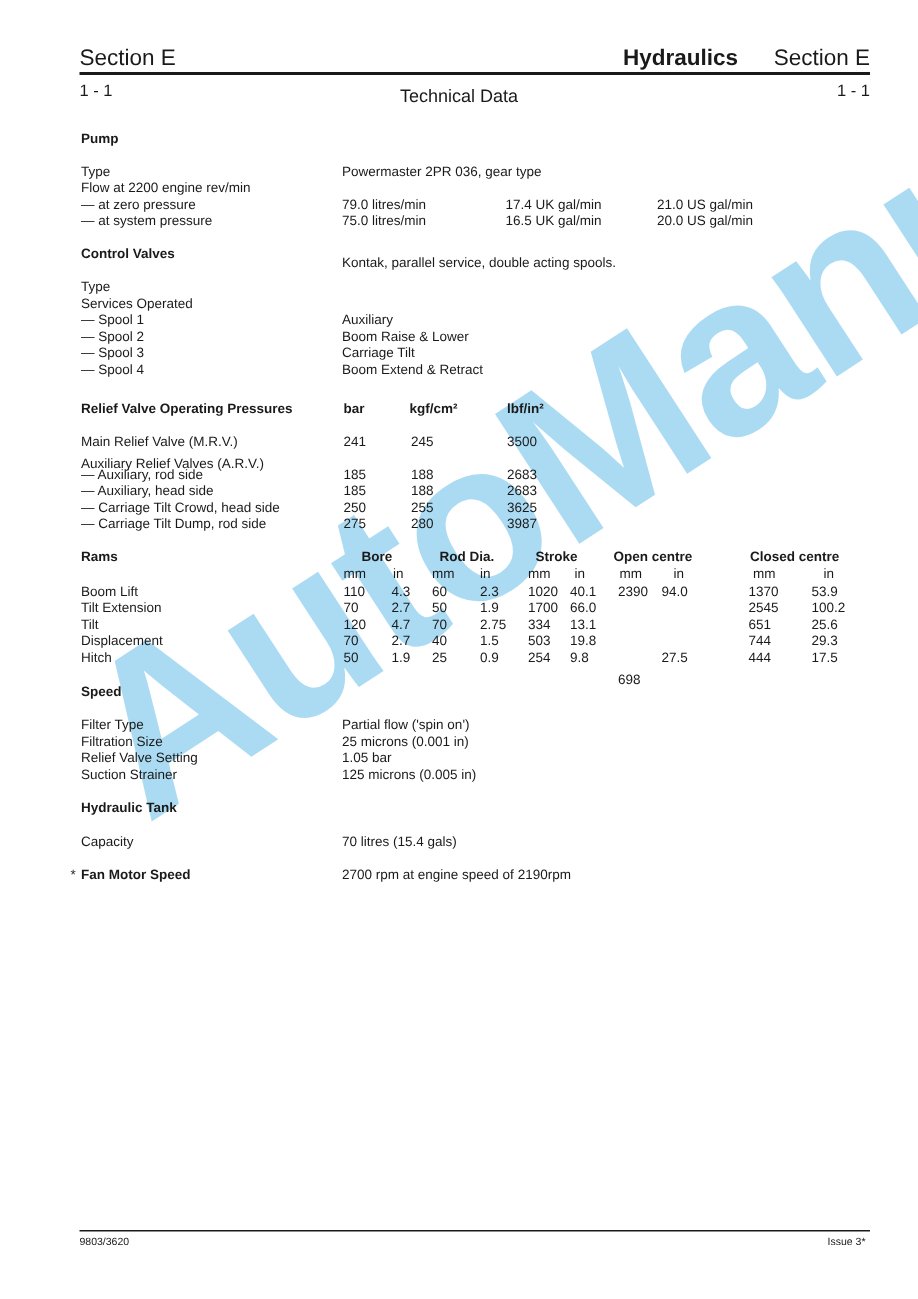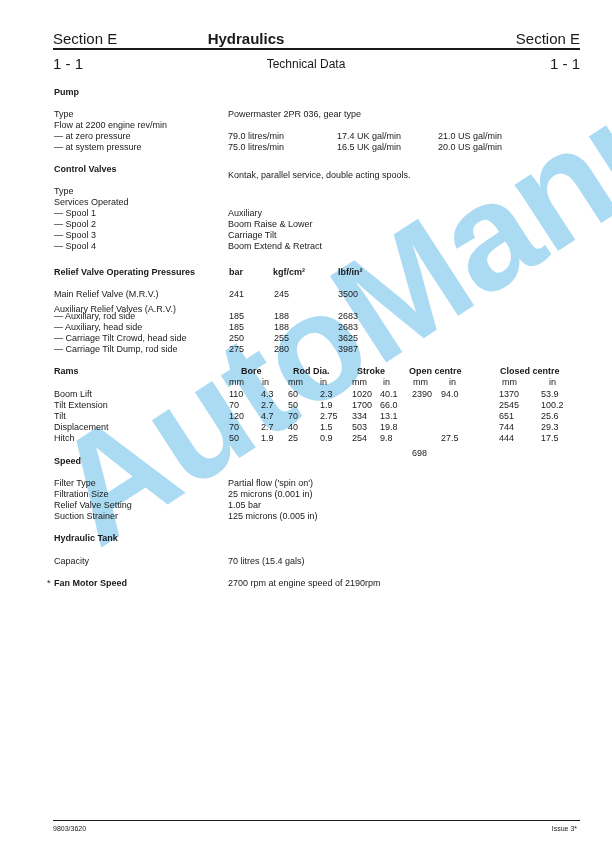--- a/index.html
+++ b/index.html
@@ -1,34 +1,34 @@
 <!DOCTYPE html>
 <html><head>
   <meta charset="utf-8">
   <style>
     html, body { margin: 0; padding: 0; background: #ffffff; }
     body { width: 612px; height: 866px; position: relative; overflow: hidden;
            font-family: "Liberation Sans", sans-serif; color: #1a1a1a; }
     .abs { position: absolute; white-space: nowrap; }
     .hdr { font-size: 15px; top: 30px; }
-    .sub { font-size: 15px; }
+    .sub { font-size: 11px; }
     .rule { position: absolute; left: 53px; width: 527px; background: #1a1a1a; }
     .t { font-size: 9px; line-height: 11px; }
     .b { font-weight: bold; }
     .watermark { position: absolute; left: 70px; top: 420px; font-size: 150px; font-weight: bold;
                  color: #8fd0f0; opacity: 0.75; transform: rotate(-33deg); transform-origin: left center;
                  letter-spacing: -2px; pointer-events: none; }
   </style>
 </head>
 <body>
 
 <div class="watermark">AutoManual</div>
 
 <div class="abs hdr" style="left:53px;">Section E</div>
-<div class="abs hdr b" style="left:0; width:492px; text-align:center;">Hydraulics</div>
+<div class="abs hdr b" style="left:0; width:492px; text-align:right;">Hydraulics</div>
 <div class="abs hdr" style="right:32px;">Section E</div>
 <div class="rule" style="top:48px; height:2px;"></div>
 <div class="abs sub" style="left:53px; top:55px;">1 - 1</div>
 <div class="abs" style="left:0; width:612px; text-align:center; top:57px; font-size:12px;">Technical Data</div>
 <div class="abs sub" style="right:32px; top:55px;">1 - 1</div>
 
 <div class="abs t b" style="left:54px; top:87px;">Pump</div>
 <div class="abs t" style="left:54px; top:109px;">Type</div>
 <div class="abs t" style="left:228px; top:109px;">Powermaster 2PR 036, gear type</div>
 <div class="abs t" style="left:54px; top:120px;">Flow at 2200 engine rev/min</div>

